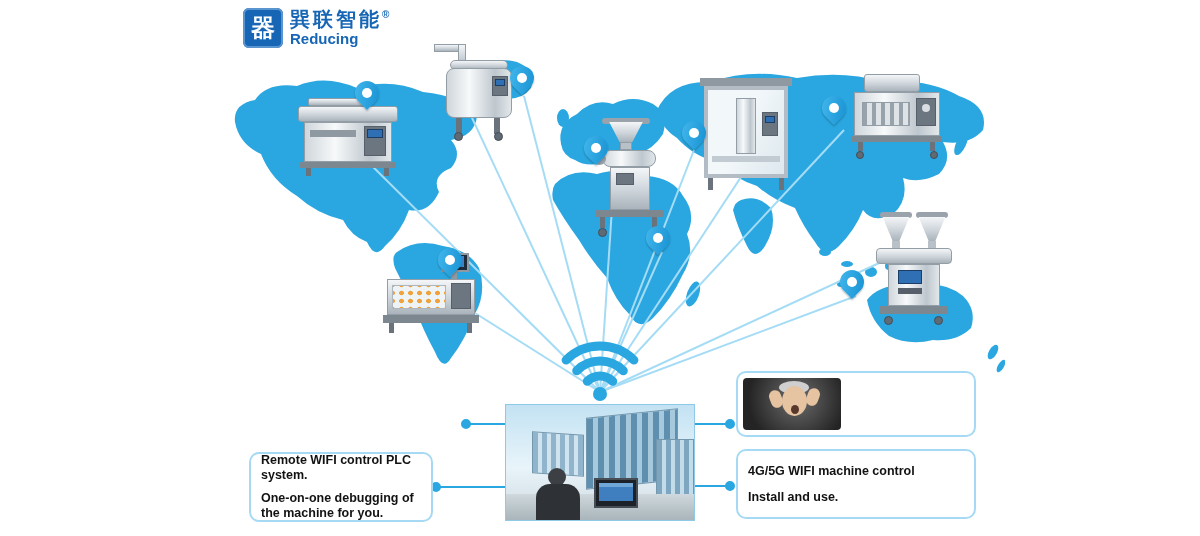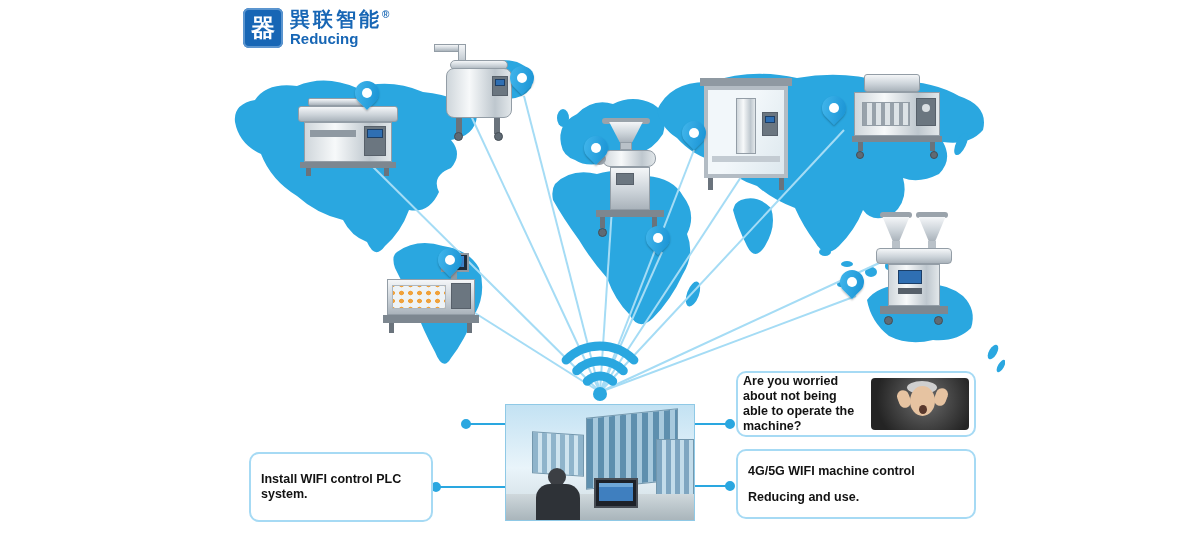--- a/index.html
+++ b/index.html
@@ -256,37 +256,37 @@
 
   <svg class="wifi" viewBox="0 0 104 76">
     <path d="M18.1,30.1 A48,48 0 0 1 85.9,30.1" stroke="#2aa7e0" stroke-width="9" fill="none" stroke-linecap="round"></path>
     <path d="M28.7,40.7 A33,33 0 0 1 75.3,40.7" stroke="#2aa7e0" stroke-width="9" fill="none" stroke-linecap="round"></path>
     <path d="M39.3,51.3 A18,18 0 0 1 64.7,51.3" stroke="#2aa7e0" stroke-width="9" fill="none" stroke-linecap="round"></path>
     <circle cx="52" cy="64" r="7" fill="#2aa7e0"></circle>
   </svg>
 
 
   <div class="callout co2">
-    <div class="txt">Install WIFI control PLC system.</div>
+    <div class="txt">Remote WIFI control PLC system.</div>
+    <div class="txt">One-on-one debugging of the machine for you.</div>
   </div>
 
   <div class="callout co3">
-    <div class="txt">Are you worried about not being able to operate the machine?</div>
     <div class="worried-photo">
       <div class="wp-hair"></div>
       <div class="wp-face"></div>
       <div class="wp-hand" style="left:27px;top:12px;transform:rotate(-20deg);"></div>
       <div class="wp-hand" style="left:64px;top:10px;transform:rotate(20deg);"></div>
       <div class="wp-mouth"></div>
     </div>
   </div>
 
   <div class="callout co4">
     <div class="txt">4G/5G WIFI machine control</div>
-    <div class="txt gap-top">Reducing and use.</div>
+    <div class="txt gap-top">Install and use.</div>
   </div>
 
   <div class="photo">
     <div class="bld bld1"></div>
     <div class="bld bld2"></div>
     <div class="bld bld3"></div>
     <div class="ground"></div>
     <div class="person-head"></div>
     <div class="person-body"></div>
     <div class="monitor">

